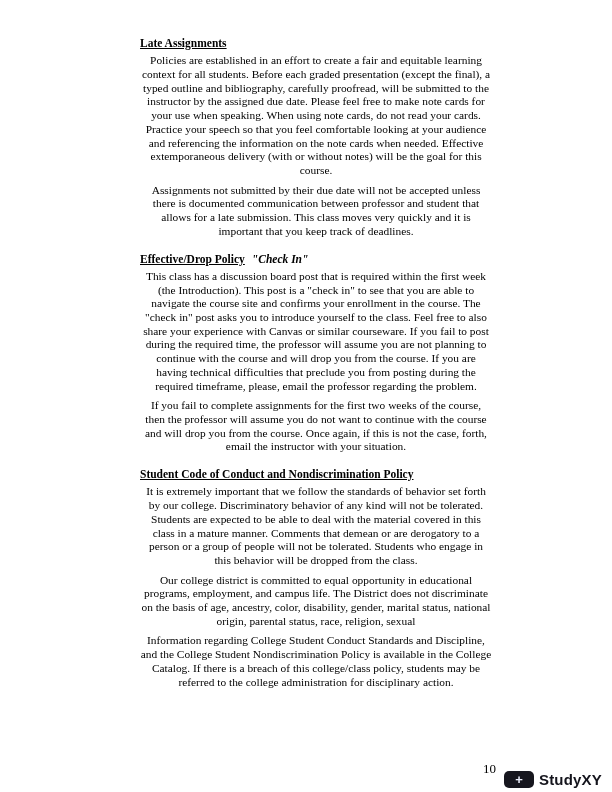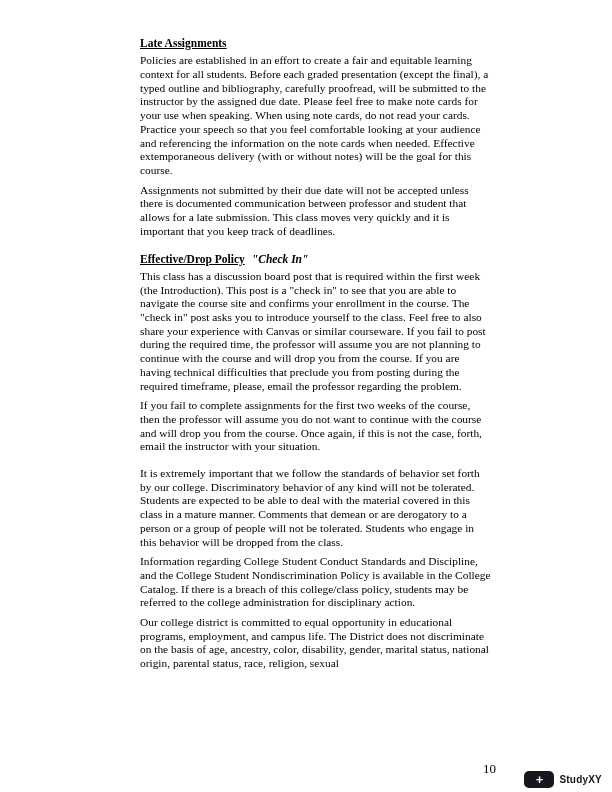--- a/index.html
+++ b/index.html
@@ -36,20 +36,21 @@
   }
   .hsuffix {
     font-style: italic;
     margin-left: 7px;
     text-decoration: none;
   }
   .doc-para {
     font-size: 11.4px;
     line-height: 13.7px;
     margin: 0 0 6px 0;
+    text-align: center;
   }
   .page-number {
     position: absolute;
     right: 116px;
     bottom: 15px;
     font-size: 13px;
     color: #000000;
   }
   .brand {
     position: absolute;
@@ -68,21 +69,21 @@
     border-radius: 5px;
     background: var(--icon-bg, #16161e);
     color: var(--icon-fg, #eef1ff);
     font-family: "Liberation Sans", sans-serif;
     font-size: 13px;
     font-weight: bold;
     line-height: 17px;
   }
   .brand-name {
     font-family: "Liberation Sans", sans-serif;
-    font-size: 10px;
+    font-size: 15px;
     font-weight: bold;
     color: var(--brand-fg, #14141c);
     letter-spacing: 0.2px;
   }
 </style>
 </head>
 <body>
 
 <div class="page">
   <div class="content">
@@ -93,23 +94,24 @@
       <p class="doc-para">Assignments not submitted by their due date will not be accepted unless there is documented communication between professor and student that allows for a late submission. This class moves very quickly and it is important that you keep track of deadlines.</p>
     </section>
 
     <section class="doc-section">
       <h3 class="doc-heading"><span class="hmain">Effective/Drop Policy</span><span class="hsuffix">"Check In"</span></h3>
       <p class="doc-para">This class has a discussion board post that is required within the first week (the Introduction). This post is a "check in" to see that you are able to navigate the course site and confirms your enrollment in the course. The "check in" post asks you to introduce yourself to the class. Feel free to also share your experience with Canvas or similar courseware. If you fail to post during the required time, the professor will assume you are not planning to continue with the course and will drop you from the course. If you are having technical difficulties that preclude you from posting during the required timeframe, please, email the professor regarding the problem.</p>
       <p class="doc-para">If you fail to complete assignments for the first two weeks of the course, then the professor will assume you do not want to continue with the course and will drop you from the course. Once again, if this is not the case, forth, email the instructor with your situation.</p>
     </section>
 
     <section class="doc-section">
+      <h3 class="doc-heading"><span class="hmain">Student Code of Conduct and Nondiscrimination Policy</span></h3>
       <p class="doc-para">It is extremely important that we follow the standards of behavior set forth by our college. Discriminatory behavior of any kind will not be tolerated. Students are expected to be able to deal with the material covered in this class in a mature manner. Comments that demean or are derogatory to a person or a group of people will not be tolerated. Students who engage in this behavior will be dropped from the class.</p>
+      <p class="doc-para">Our college district is committed to equal opportunity in educational programs, employment, and campus life. The District does not discriminate on the basis of age, ancestry, color, disability, gender, marital status, national origin, parental status, race, religion, sexual</p>
       <p class="doc-para">Information regarding College Student Conduct Standards and Discipline, and the College Student Nondiscrimination Policy is available in the College Catalog. If there is a breach of this college/class policy, students may be referred to the college administration for disciplinary action.</p>
-      <p class="doc-para">Our college district is committed to equal opportunity in educational programs, employment, and campus life. The District does not discriminate on the basis of age, ancestry, color, disability, gender, marital status, national origin, parental status, race, religion, sexual</p>
     </section>
 
   </div>
 
   <div class="page-number">10</div>
 
   <div class="brand">
     <span class="brand-icon">+</span>
     <span class="brand-name">StudyXY</span>
   </div>

